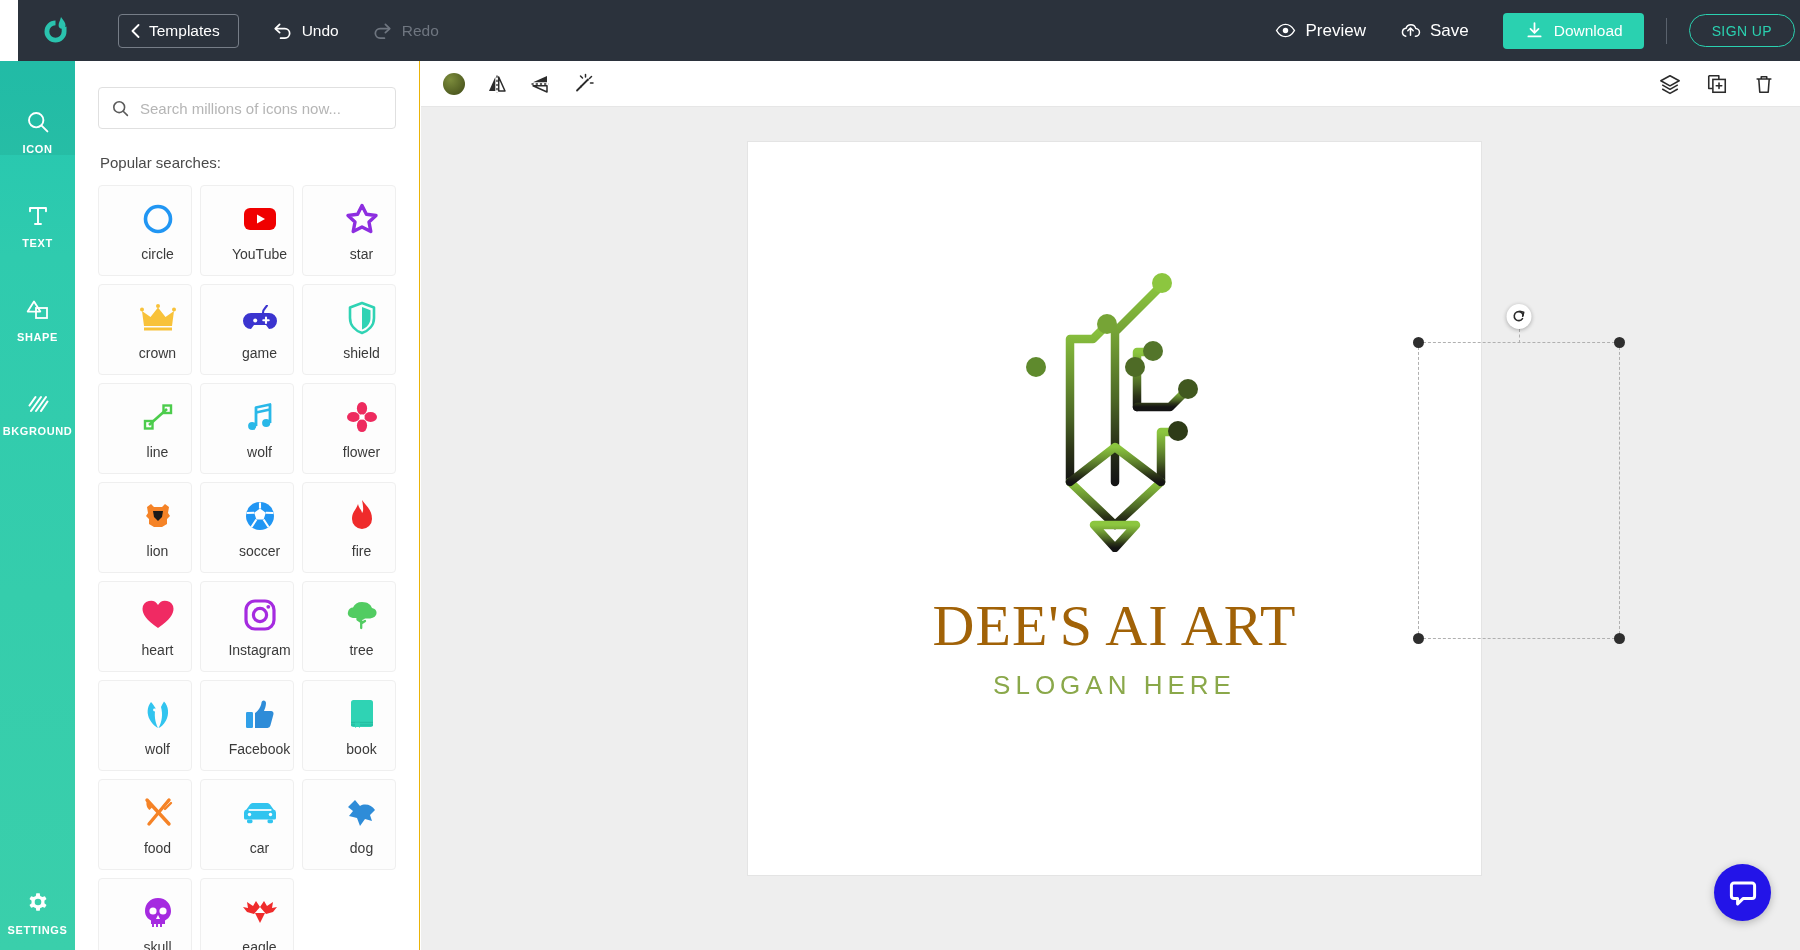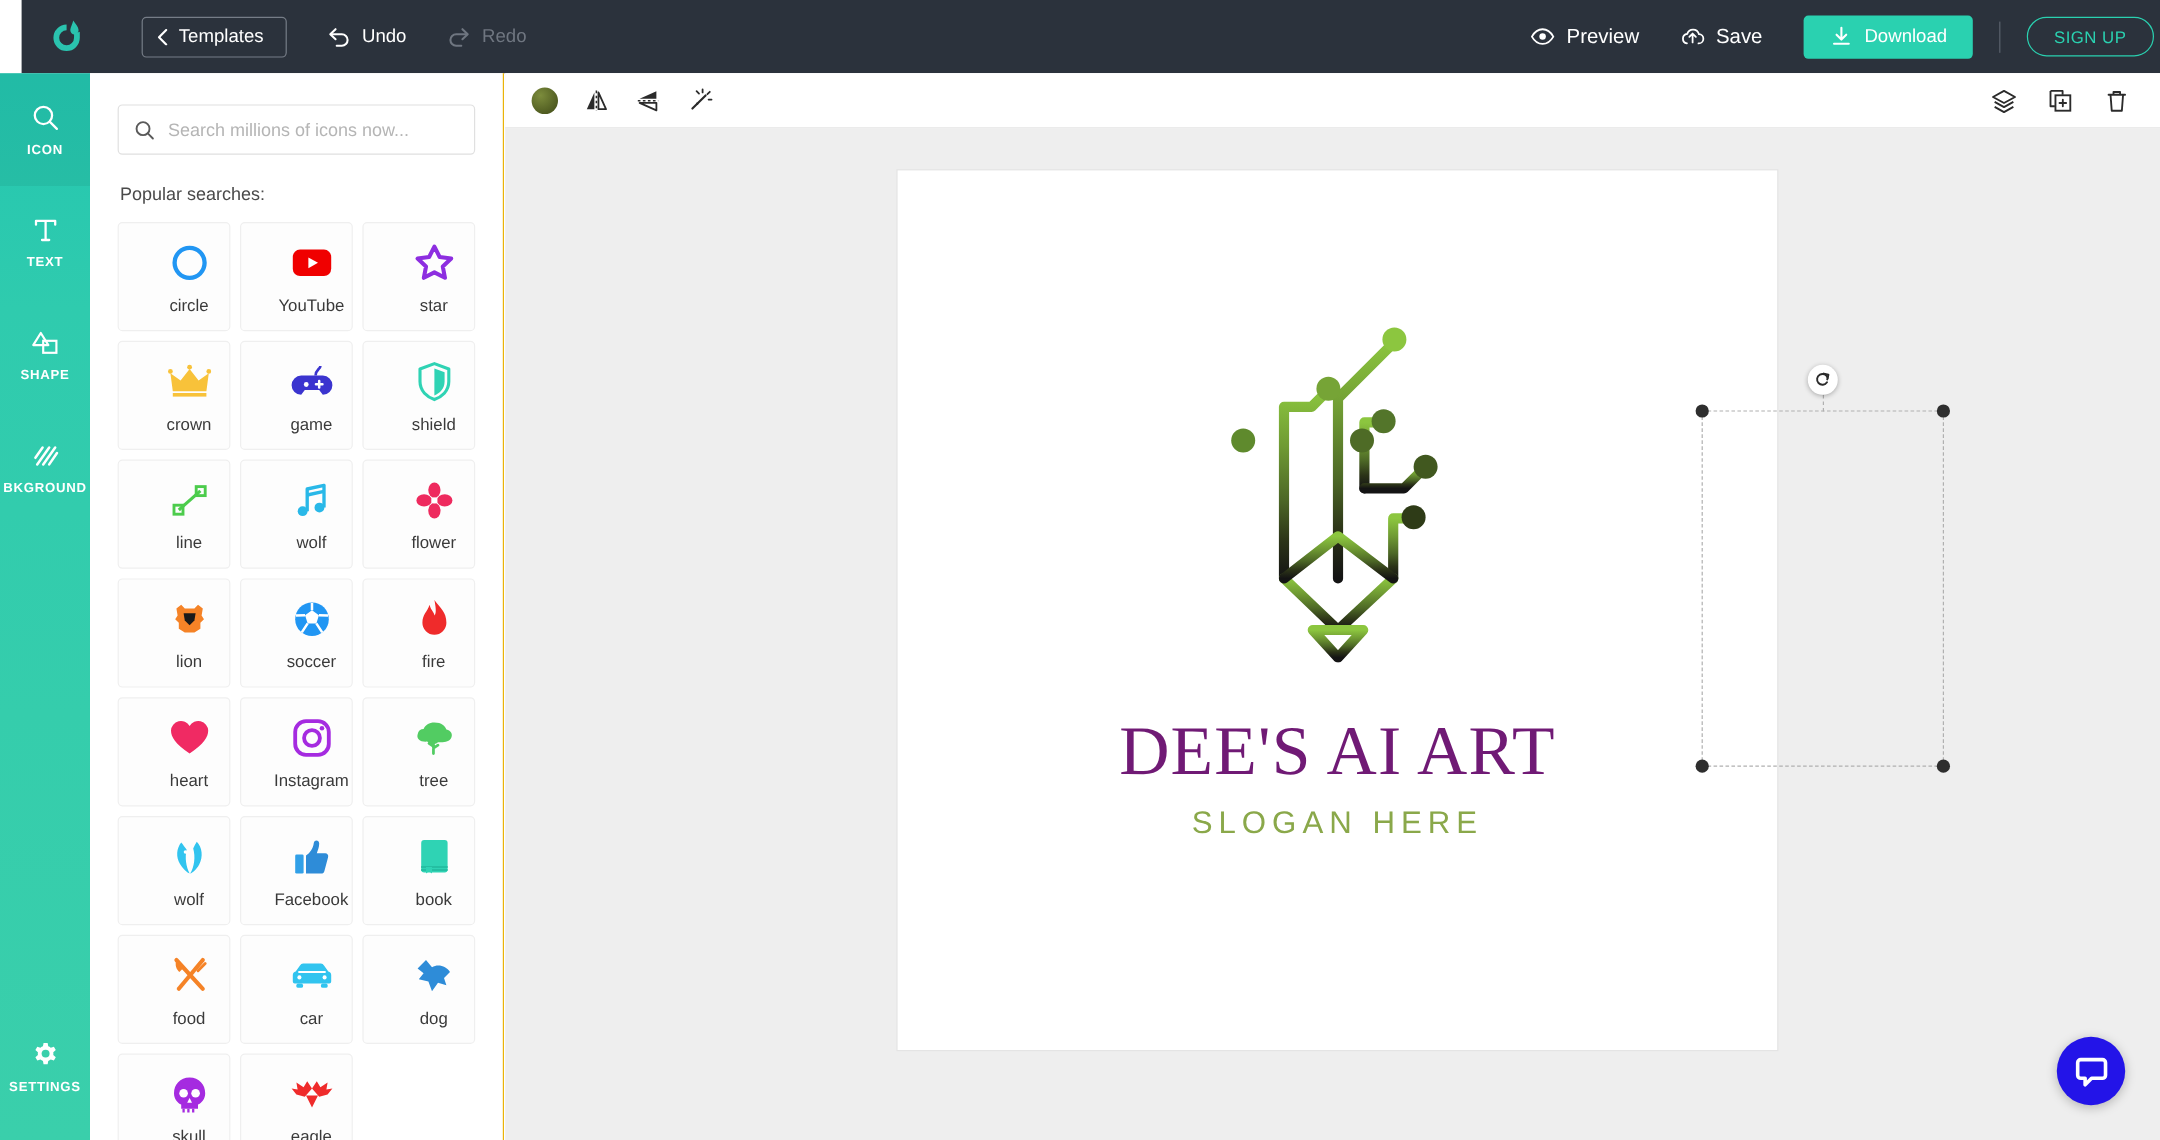--- a/index.html
+++ b/index.html
@@ -93,21 +93,21 @@
 
   
   .rail {
     position: absolute; top: 61px; left: 0;
     width: 75px; height: 889px;
     background: linear-gradient(180deg,#24c6b0 0%,#2fcbae 22%,#35cdac 60%,#3acfab 100%);
   }
   .rail-item {
     width: 75px; height: 94px;
     display: flex; flex-direction: column;
-    align-items: center; justify-content: center;
+    align-items: center; justify-content: flex-end;
     gap: 8px;
     color: #ffffff;
     cursor: pointer;
   }
   .rail-item.active { background: rgba(0,0,0,0.055); }
   .rail-label {
     font-size: 11px; font-weight: bold;
     letter-spacing: .6px;
   }
   .rail-ico { width: 26px; height: 26px; display: block; }
@@ -201,21 +201,21 @@
     left: 50%; top: 115px;
     transform: translateX(-50%);
     width: 200px; height: 295px;
   }
   .logo-title {
     position: absolute;
     left: 0; right: 0; top: 450px;
     text-align: center;
     font-family: "Liberation Serif", serif;
     font-size: 58px;
-    color: #701a75;
+    color: #a16207;
     letter-spacing: 1px;
   }
   .logo-slogan {
     position: absolute;
     left: 0; right: 0; top: 528px;
     text-align: center;
     font-family: "Liberation Sans", sans-serif;
     font-size: 26px;
     color: #8aa84a;
     letter-spacing: 5px;

